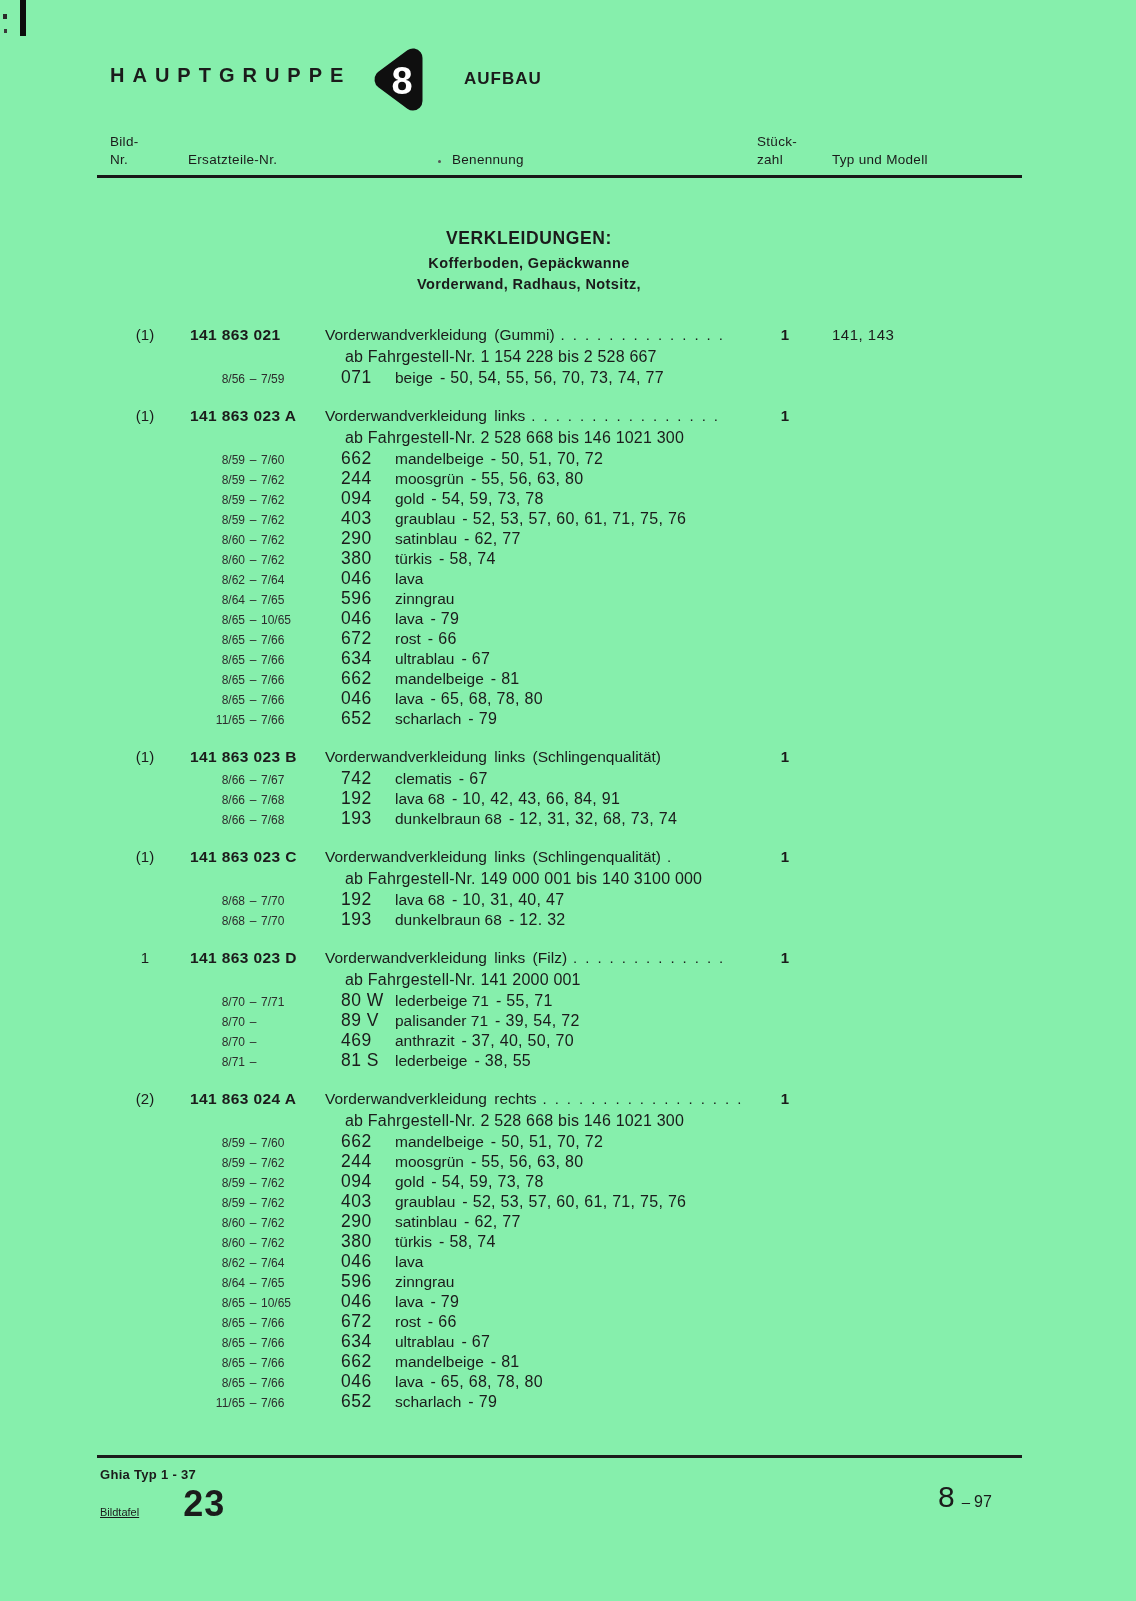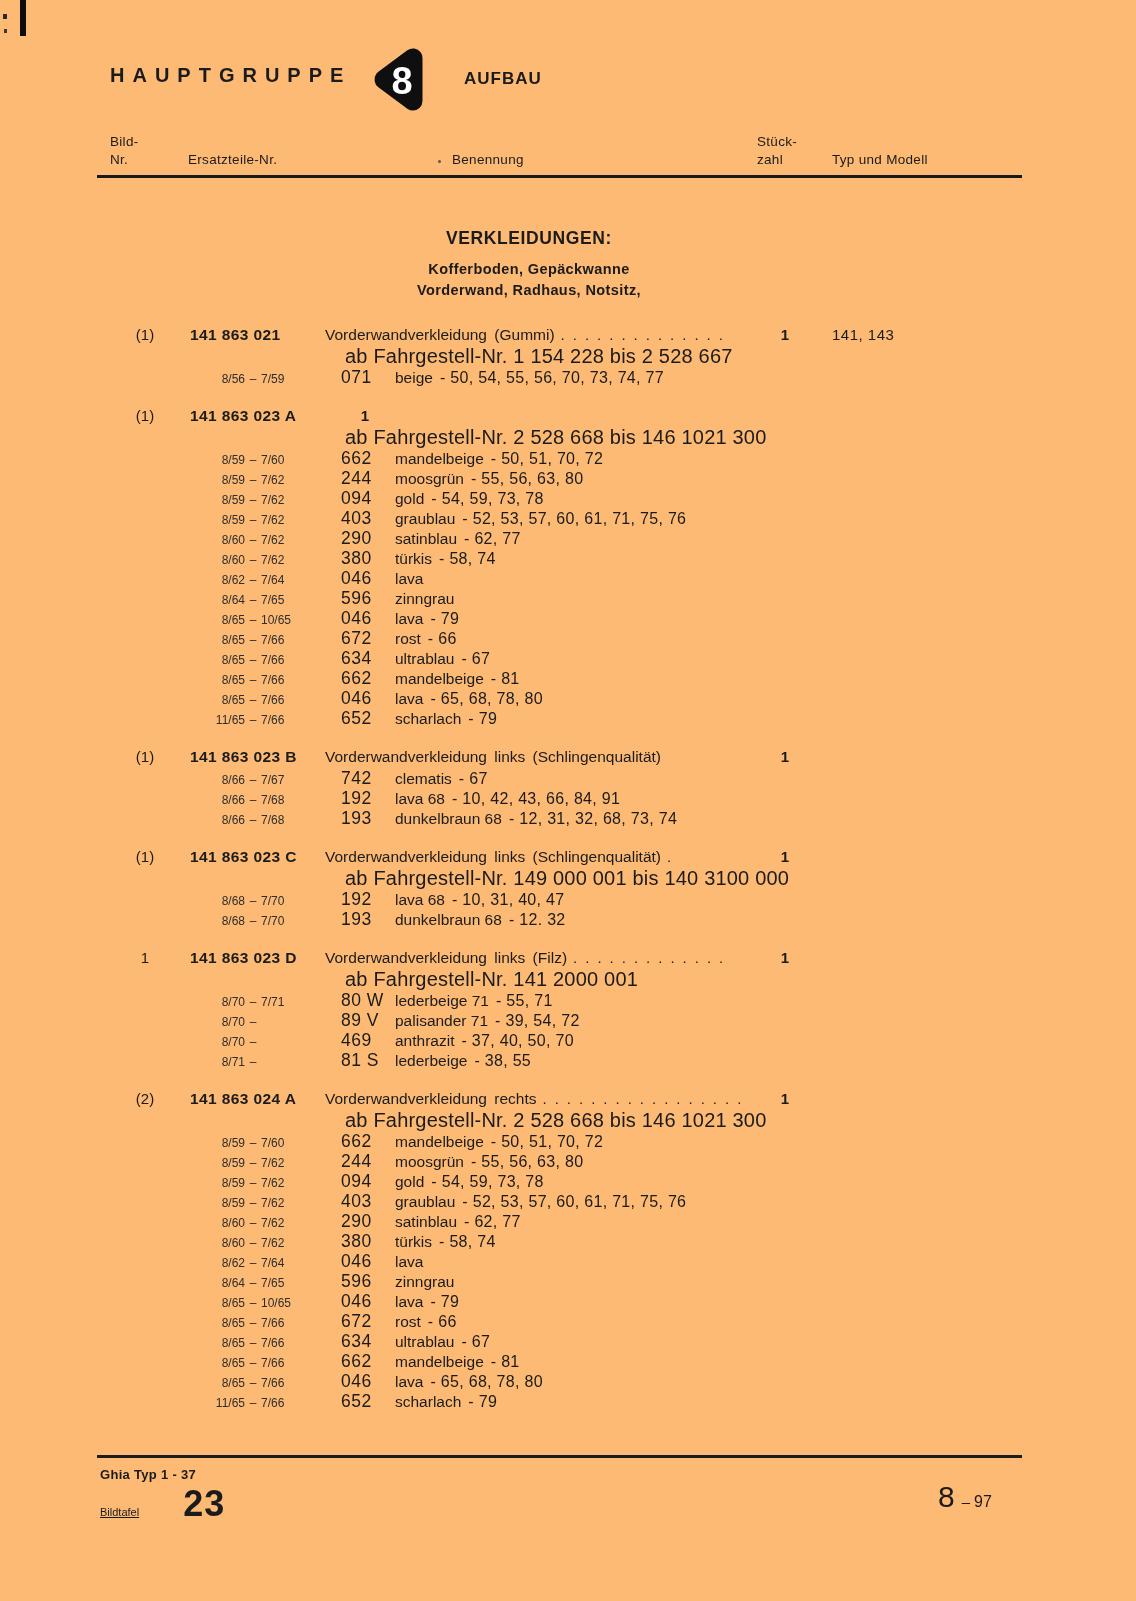--- a/index.html
+++ b/index.html
@@ -3,21 +3,21 @@
 <meta charset="utf-8">
 <style>
   * { box-sizing: border-box; }
   html,body { margin:0; padding:0; }
   body {
     font-family: "Liberation Sans", sans-serif;
     color:#1b1b1b;
     background:#ffffff;
     -webkit-font-smoothing: antialiased;
   }
-  .page { position:relative; width:1136px; height:1601px; background:#fdba74; overflow:hidden; }
+  .page { position:relative; width:1136px; height:1601px; background:#86efac; overflow:hidden; }
 
   
   .artifact-bar { position:absolute; left:20px; top:0; width:6px; height:36px; background:#0d0d0d; }
   .speck-a { position:absolute; left:3px; top:14px; width:4px; height:5px; background:#2a2a2a; }
   .speck-b { position:absolute; left:4px; top:29px; width:3px; height:4px; background:#3a3a3a; }
   .speck-c { position:absolute; left:438px; top:160px; width:3px; height:3px; background:#555; border-radius:50%; }
 
   
   .masthead-label { position:absolute; left:110px; top:64px; font-size:20px; font-weight:700; letter-spacing:8px; }
   .badge { position:absolute; left:368px; top:44px; width:60px; height:71px; }
@@ -29,34 +29,34 @@
   .ch-bild2 { left:110px; top:152px; }
   .ch-part  { left:188px; top:152px; }
   .ch-name  { left:452px; top:152px; }
   .ch-qty1  { left:757px; top:134px; }
   .ch-qty2  { left:757px; top:152px; }
   .ch-typ   { left:832px; top:152px; }
   .top-rule { position:absolute; left:97px; top:175px; width:925px; height:3px; background:#181818; }
 
   
   .titleblock { position:absolute; left:229px; top:228px; width:600px; text-align:center; }
-  .title-h { font-size:17.5px; font-weight:700; letter-spacing:0.6px; margin-bottom:10px; }
+  .title-h { font-size:17.5px; font-weight:700; letter-spacing:0.6px; margin-bottom:4px; }
   .title-s { font-size:14.5px; font-weight:700; line-height:21px; letter-spacing:0.4px; }
 
   
   .content { position:absolute; left:0; top:324px; width:1136px; }
   .entry { margin-bottom:18px; }
   .entry-head { display:flex; align-items:baseline; line-height:22px; white-space:nowrap; }
   .col-bild { width:90px; margin-left:100px; text-align:center; font-size:15px; flex:none; }
   .col-part { width:135px; font-size:15.5px; font-weight:700; letter-spacing:0.4px; flex:none; }
   .col-name { width:420px; font-size:15.5px; word-spacing:3px; overflow:hidden; flex:none; }
   .dots { letter-spacing:8px; margin-left:6px; font-size:15px; }
   .col-qty { width:50px; margin-left:15px; text-align:center; font-size:15px; font-weight:700; flex:none; }
   .col-typ { margin-left:22px; font-size:15px; letter-spacing:0.5px; }
-  .chassis { margin-left:345px; font-size:20px; line-height:21px; letter-spacing:0.2px; }
+  .chassis { margin-left:345px; font-size:16px; line-height:21px; letter-spacing:0.2px; }
   .color-row { display:flex; align-items:baseline; line-height:20px; height:20px; white-space:nowrap; }
   .c-date { display:flex; margin-left:205px; width:100px; font-size:12px; color:#2d2d2d; flex:none; }
   .d-from { width:40px; text-align:right; }
   .d-dash { width:16px; text-align:center; }
   .d-to { width:44px; }
   .c-code { width:52px; margin-left:36px; font-size:17.5px; letter-spacing:0.5px; flex:none; }
   .c-name { font-size:15.5px; margin-left:2px; }
   .c-suffix { font-size:16px; margin-left:7px; letter-spacing:0.3px; }
 
   
@@ -125,20 +125,21 @@
               <span class="c-name">beige</span>
               <span class="c-suffix">- 50, 54, 55, 56, 70, 73, 74, 77</span>
             </div>
           </div>
       </div>
 
       <div class="entry">
         <div class="entry-head">
           <span class="col-bild">(1)</span>
           <span class="col-part">141 863 023 A</span>
+          <span class="col-name"><span>Vorderwandverkleidung links</span><span class="dots">................</span></span>
           <span class="col-qty">1</span>
           <span class="col-typ"></span>
         </div>
         <div class="chassis">ab Fahrgestell-Nr. 2 528 668 bis 146 1021 300</div>
         <div>
 
             <div class="color-row">
               <span class="c-date">
                 <span class="d-from">8/59</span>
                 <span class="d-dash">–</span>

